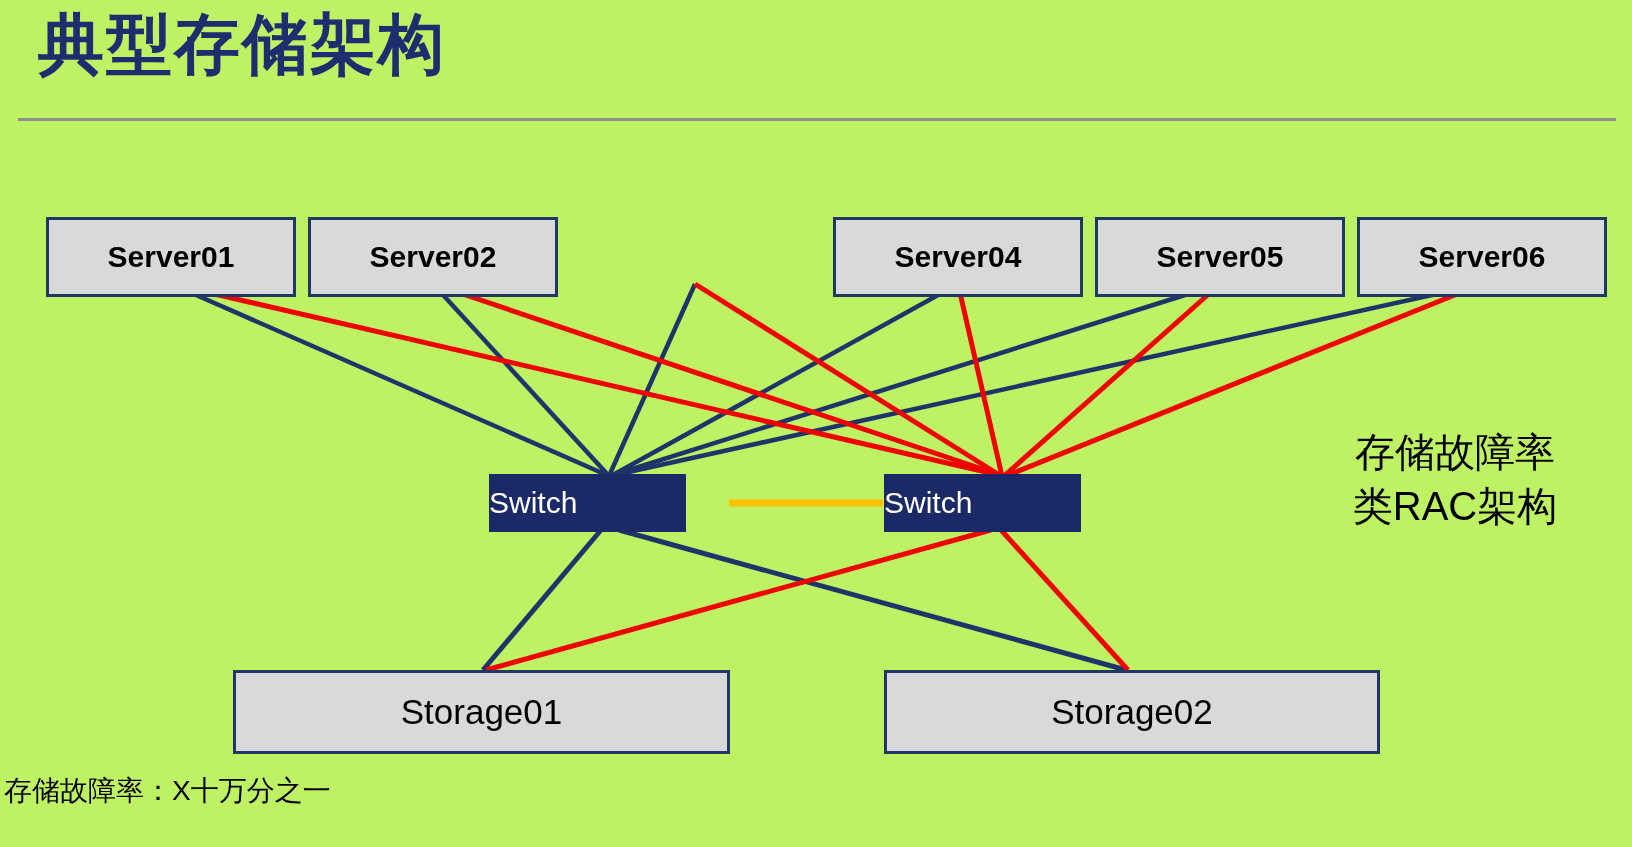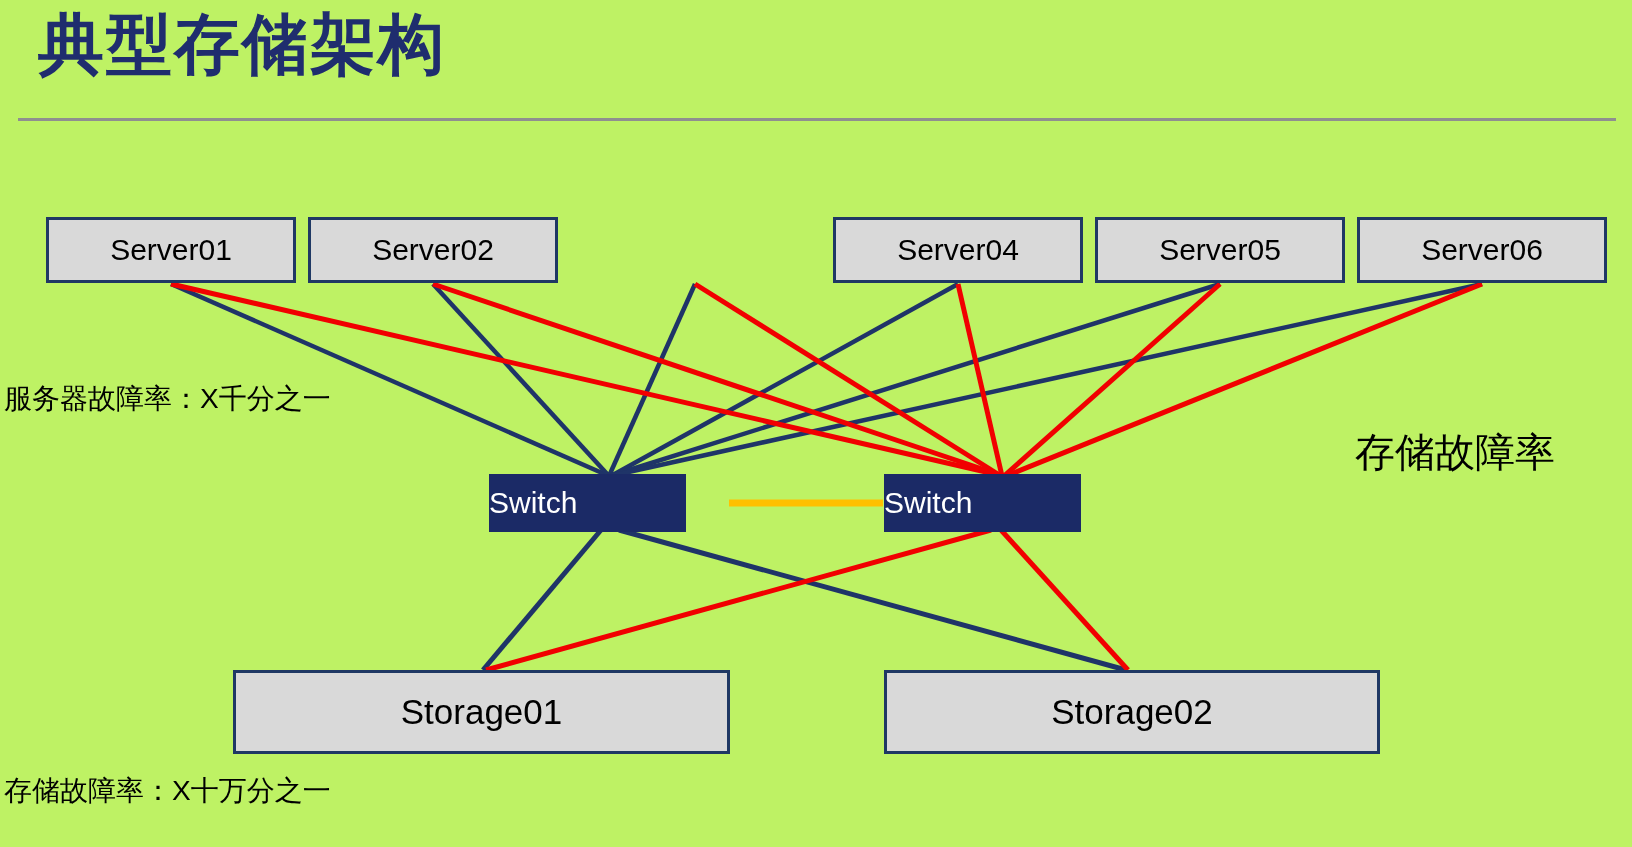--- a/index.html
+++ b/index.html
@@ -2,21 +2,21 @@
 <html><head>
 <meta charset="utf-8">
 <style>
   html,body{margin:0;padding:0;background:#ffffff;}
   body{font-family:"Liberation Sans","DejaVu Sans",sans-serif;}
   .canvas{position:relative;width:1632px;height:847px;background:#bef264;overflow:hidden;}
   .title{position:absolute;left:38px;top:0px;font-size:66px;font-weight:bold;color:#1F2D6E;letter-spacing:2px;white-space:nowrap;}
   .rule{position:absolute;left:18px;top:118px;width:1598px;height:3px;background:#8F8F8F;}
   svg.wires{position:absolute;left:0;top:0;width:1632px;height:847px;}
   .node{position:absolute;display:flex;align-items:center;justify-content:center;box-sizing:border-box;background:#D9D9D9;border:3px solid #1F3864;color:#000000;}
-  .server{top:217px;width:250px;height:66px;font-size:30px;}
+  .server{top:217px;width:250px;height:80px;font-size:30px;font-weight:bold;}
   .storage{top:670px;height:84px;font-size:35px;}
   .switch{position:absolute;top:474px;width:197px;height:58px;display:flex;align-items:center;background:#1B2A66;color:#ffffff;font-size:30px;}
   .note{position:absolute;color:#000000;font-size:28px;white-space:nowrap;}
   .right-note{position:absolute;left:1325px;top:425px;width:260px;color:#000000;font-size:40px;line-height:54px;text-align:center;white-space:nowrap;}
   .g-navy{stroke:#1F3468;}
   .g-red{stroke:#F10000;}
   .g-orange{stroke:#FFC000;}
 </style>
 </head>
 <body>
@@ -79,20 +79,20 @@
       <span>Switch</span>
     </div>
 
   <div class="node storage" style="left:233px;width:497px">
       <span>Storage01</span>
     </div>
   <div class="node storage" style="left:884px;width:496px">
       <span>Storage02</span>
     </div>
 
-  <div class="note" style="left:4px;top:380px">服务器故障率：X千分之一</div>
   <div class="note" style="left:4px;top:772px">存储故障率：X十万分之一</div>
 
   <div class="right-note">
     <div>存储故障率</div>
+    <div>类RAC架构</div>
   </div>
 
 </div>
 
 </body></html>

